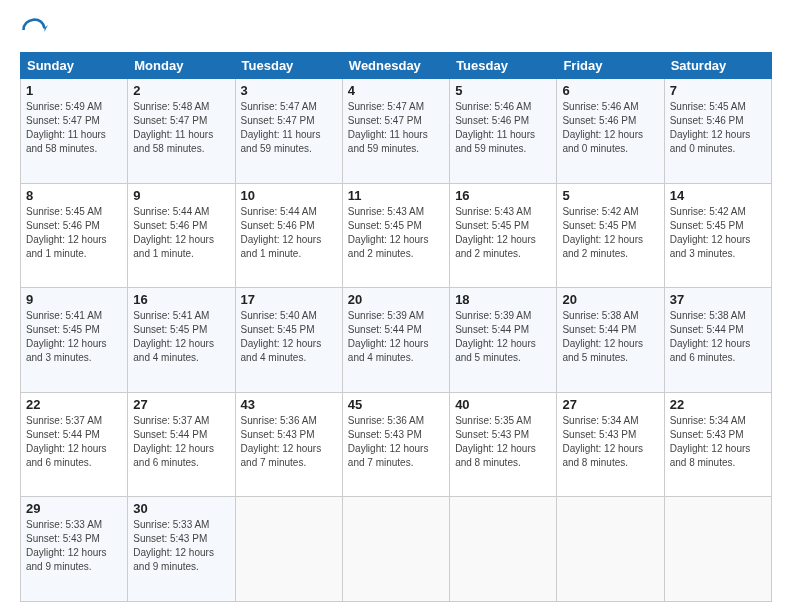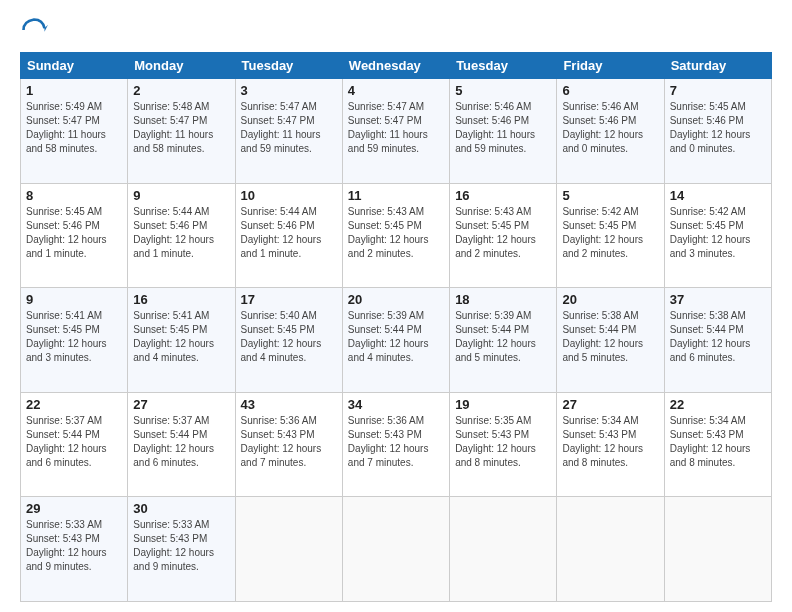--- a/index.html
+++ b/index.html
@@ -157,22 +157,22 @@
           <td><span class="day-num">17</span><span class="day-info">Sunrise: 5:40 AM<br>Sunset: 5:45 PM<br>Daylight: 12 hours and 4 minutes.</span></td>
           <td><span class="day-num">20</span><span class="day-info">Sunrise: 5:39 AM<br>Sunset: 5:44 PM<br>Daylight: 12 hours and 4 minutes.</span></td>
           <td><span class="day-num">18</span><span class="day-info">Sunrise: 5:39 AM<br>Sunset: 5:44 PM<br>Daylight: 12 hours and 5 minutes.</span></td>
           <td><span class="day-num">20</span><span class="day-info">Sunrise: 5:38 AM<br>Sunset: 5:44 PM<br>Daylight: 12 hours and 5 minutes.</span></td>
           <td><span class="day-num">37</span><span class="day-info">Sunrise: 5:38 AM<br>Sunset: 5:44 PM<br>Daylight: 12 hours and 6 minutes.</span></td>
         </tr>
         <tr>
           <td><span class="day-num">22</span><span class="day-info">Sunrise: 5:37 AM<br>Sunset: 5:44 PM<br>Daylight: 12 hours and 6 minutes.</span></td>
           <td><span class="day-num">27</span><span class="day-info">Sunrise: 5:37 AM<br>Sunset: 5:44 PM<br>Daylight: 12 hours and 6 minutes.</span></td>
           <td><span class="day-num">43</span><span class="day-info">Sunrise: 5:36 AM<br>Sunset: 5:43 PM<br>Daylight: 12 hours and 7 minutes.</span></td>
-          <td><span class="day-num">34</span><span class="day-info">Sunrise: 5:36 AM<br>Sunset: 5:43 PM<br>Daylight: 12 hours and 7 minutes.</span></td>
-          <td><span class="day-num">19</span><span class="day-info">Sunrise: 5:35 AM<br>Sunset: 5:43 PM<br>Daylight: 12 hours and 8 minutes.</span></td>
+          <td><span class="day-num">45</span><span class="day-info">Sunrise: 5:36 AM<br>Sunset: 5:43 PM<br>Daylight: 12 hours and 7 minutes.</span></td>
+          <td><span class="day-num">40</span><span class="day-info">Sunrise: 5:35 AM<br>Sunset: 5:43 PM<br>Daylight: 12 hours and 8 minutes.</span></td>
           <td><span class="day-num">27</span><span class="day-info">Sunrise: 5:34 AM<br>Sunset: 5:43 PM<br>Daylight: 12 hours and 8 minutes.</span></td>
           <td><span class="day-num">22</span><span class="day-info">Sunrise: 5:34 AM<br>Sunset: 5:43 PM<br>Daylight: 12 hours and 8 minutes.</span></td>
         </tr>
         <tr>
           <td><span class="day-num">29</span><span class="day-info">Sunrise: 5:33 AM<br>Sunset: 5:43 PM<br>Daylight: 12 hours and 9 minutes.</span></td>
           <td><span class="day-num">30</span><span class="day-info">Sunrise: 5:33 AM<br>Sunset: 5:43 PM<br>Daylight: 12 hours and 9 minutes.</span></td>
           <td class="empty-cell"></td>
           <td class="empty-cell"></td>
           <td class="empty-cell"></td>
           <td class="empty-cell"></td>

